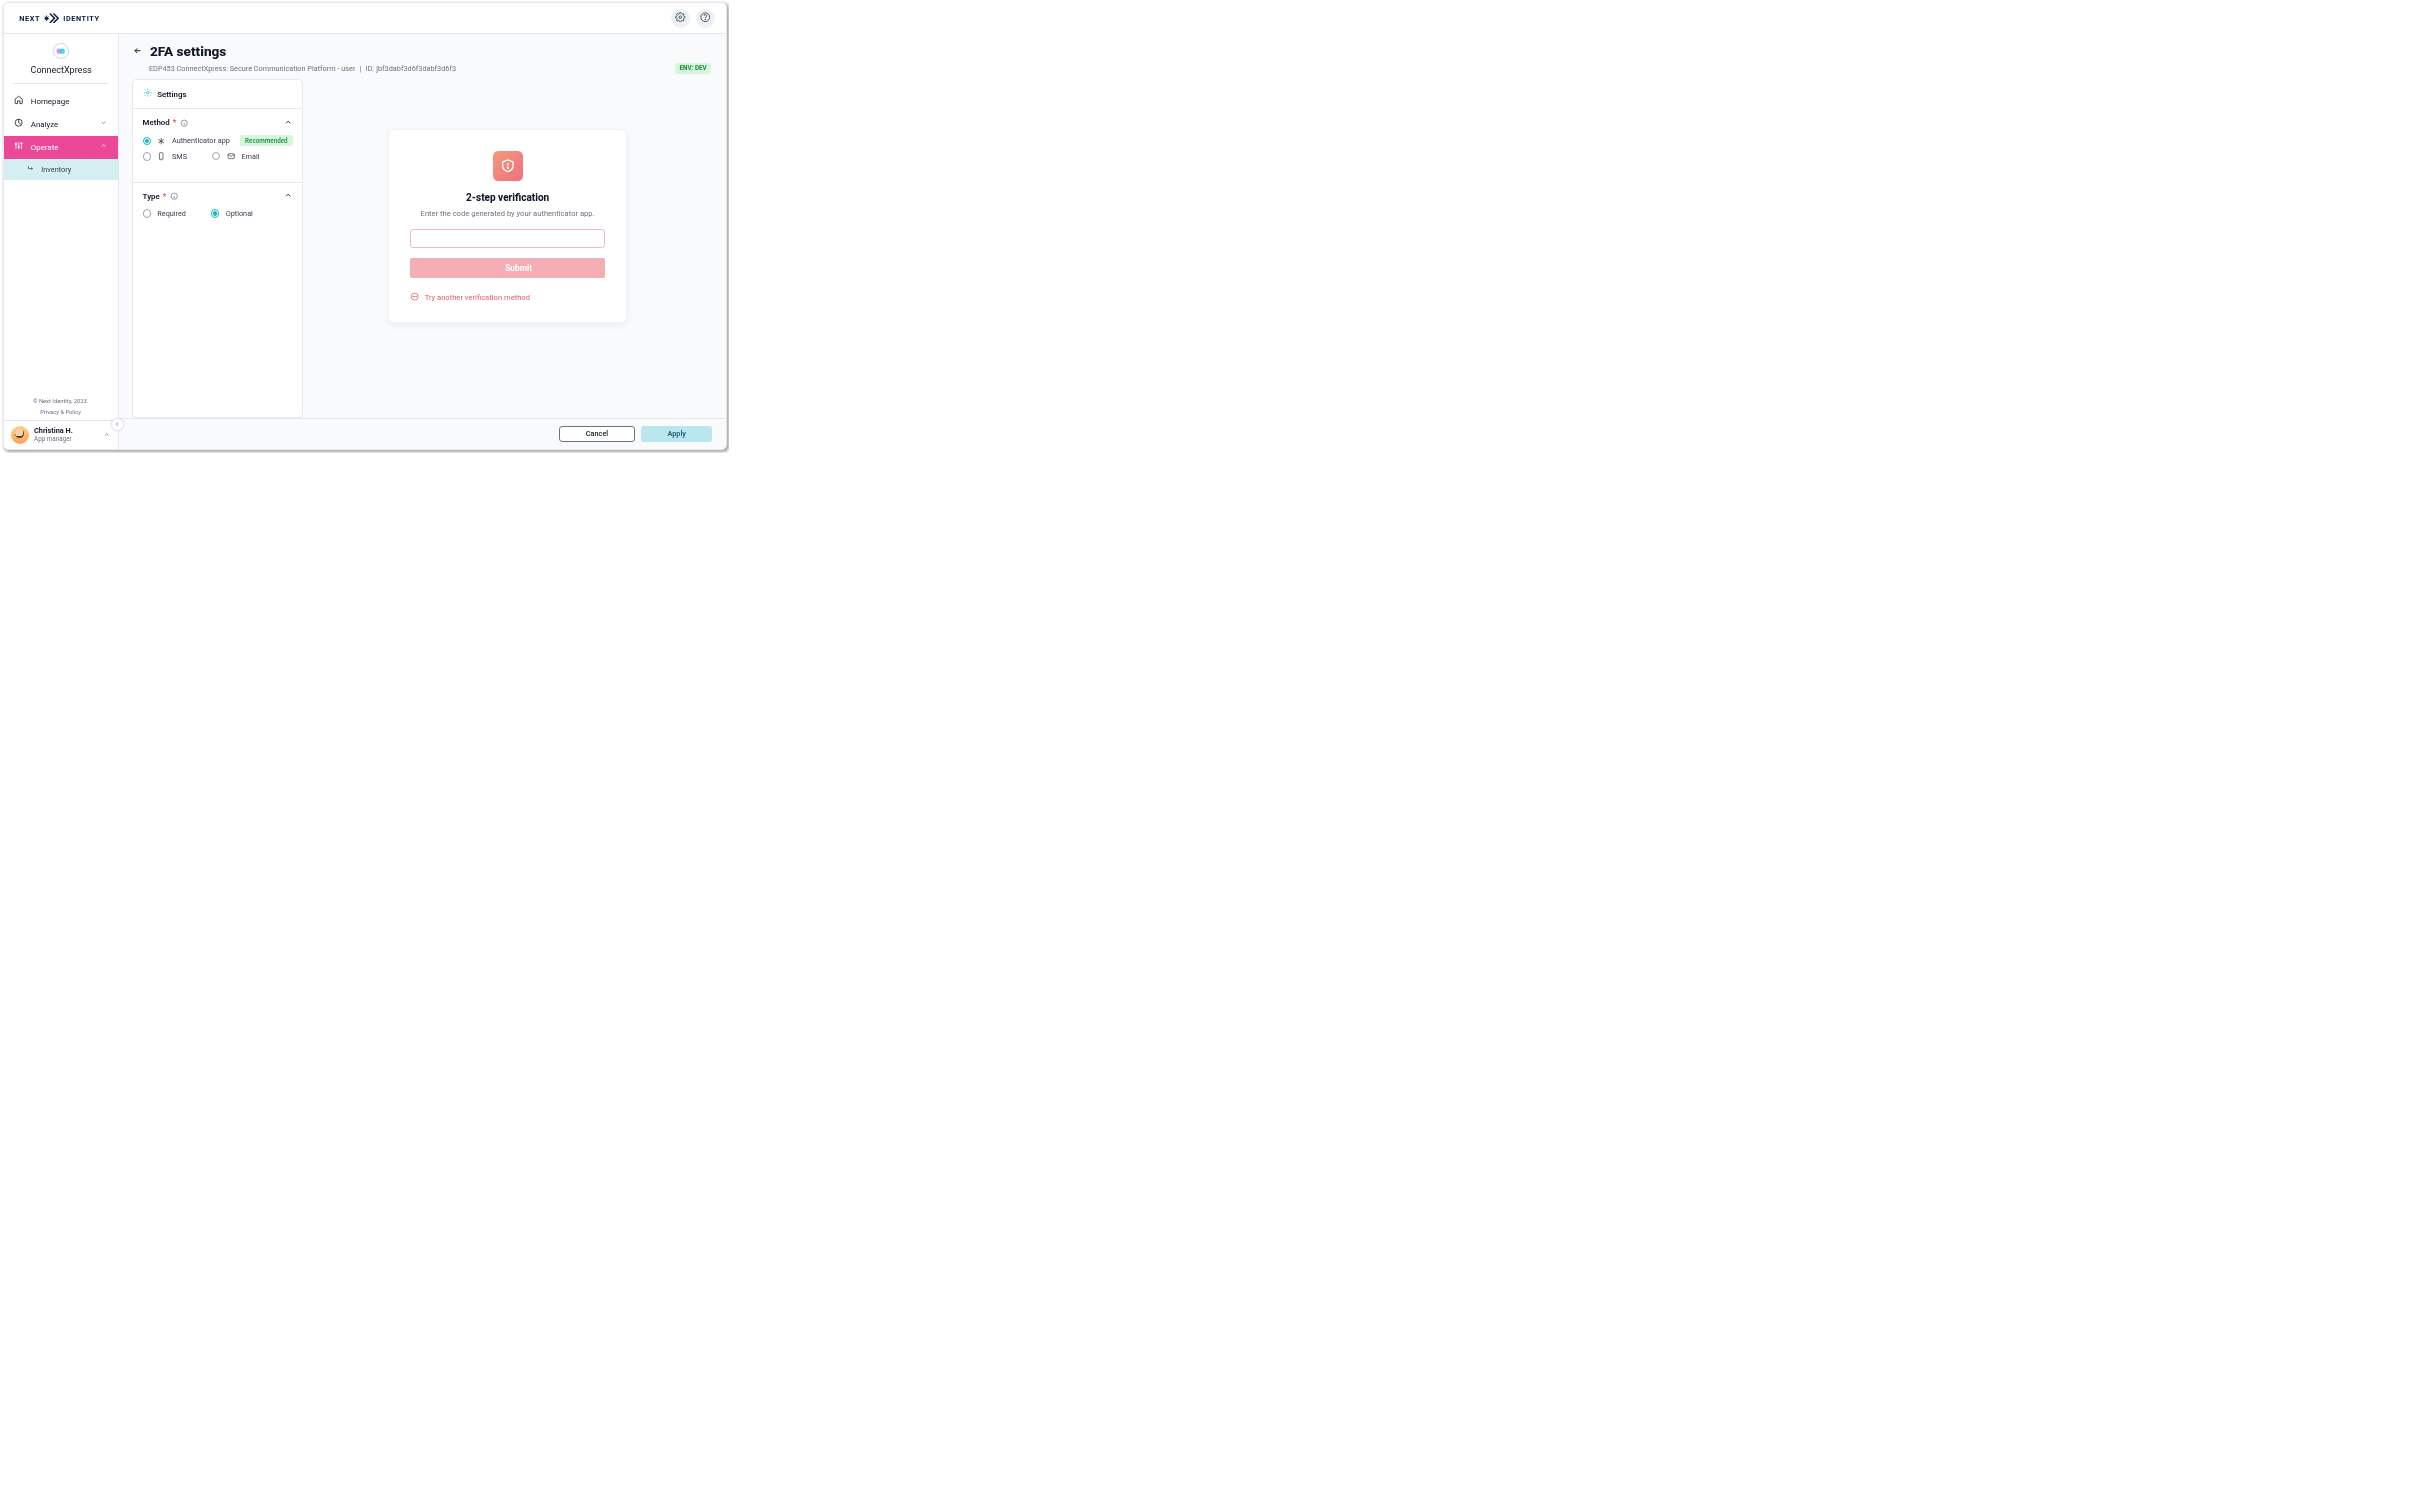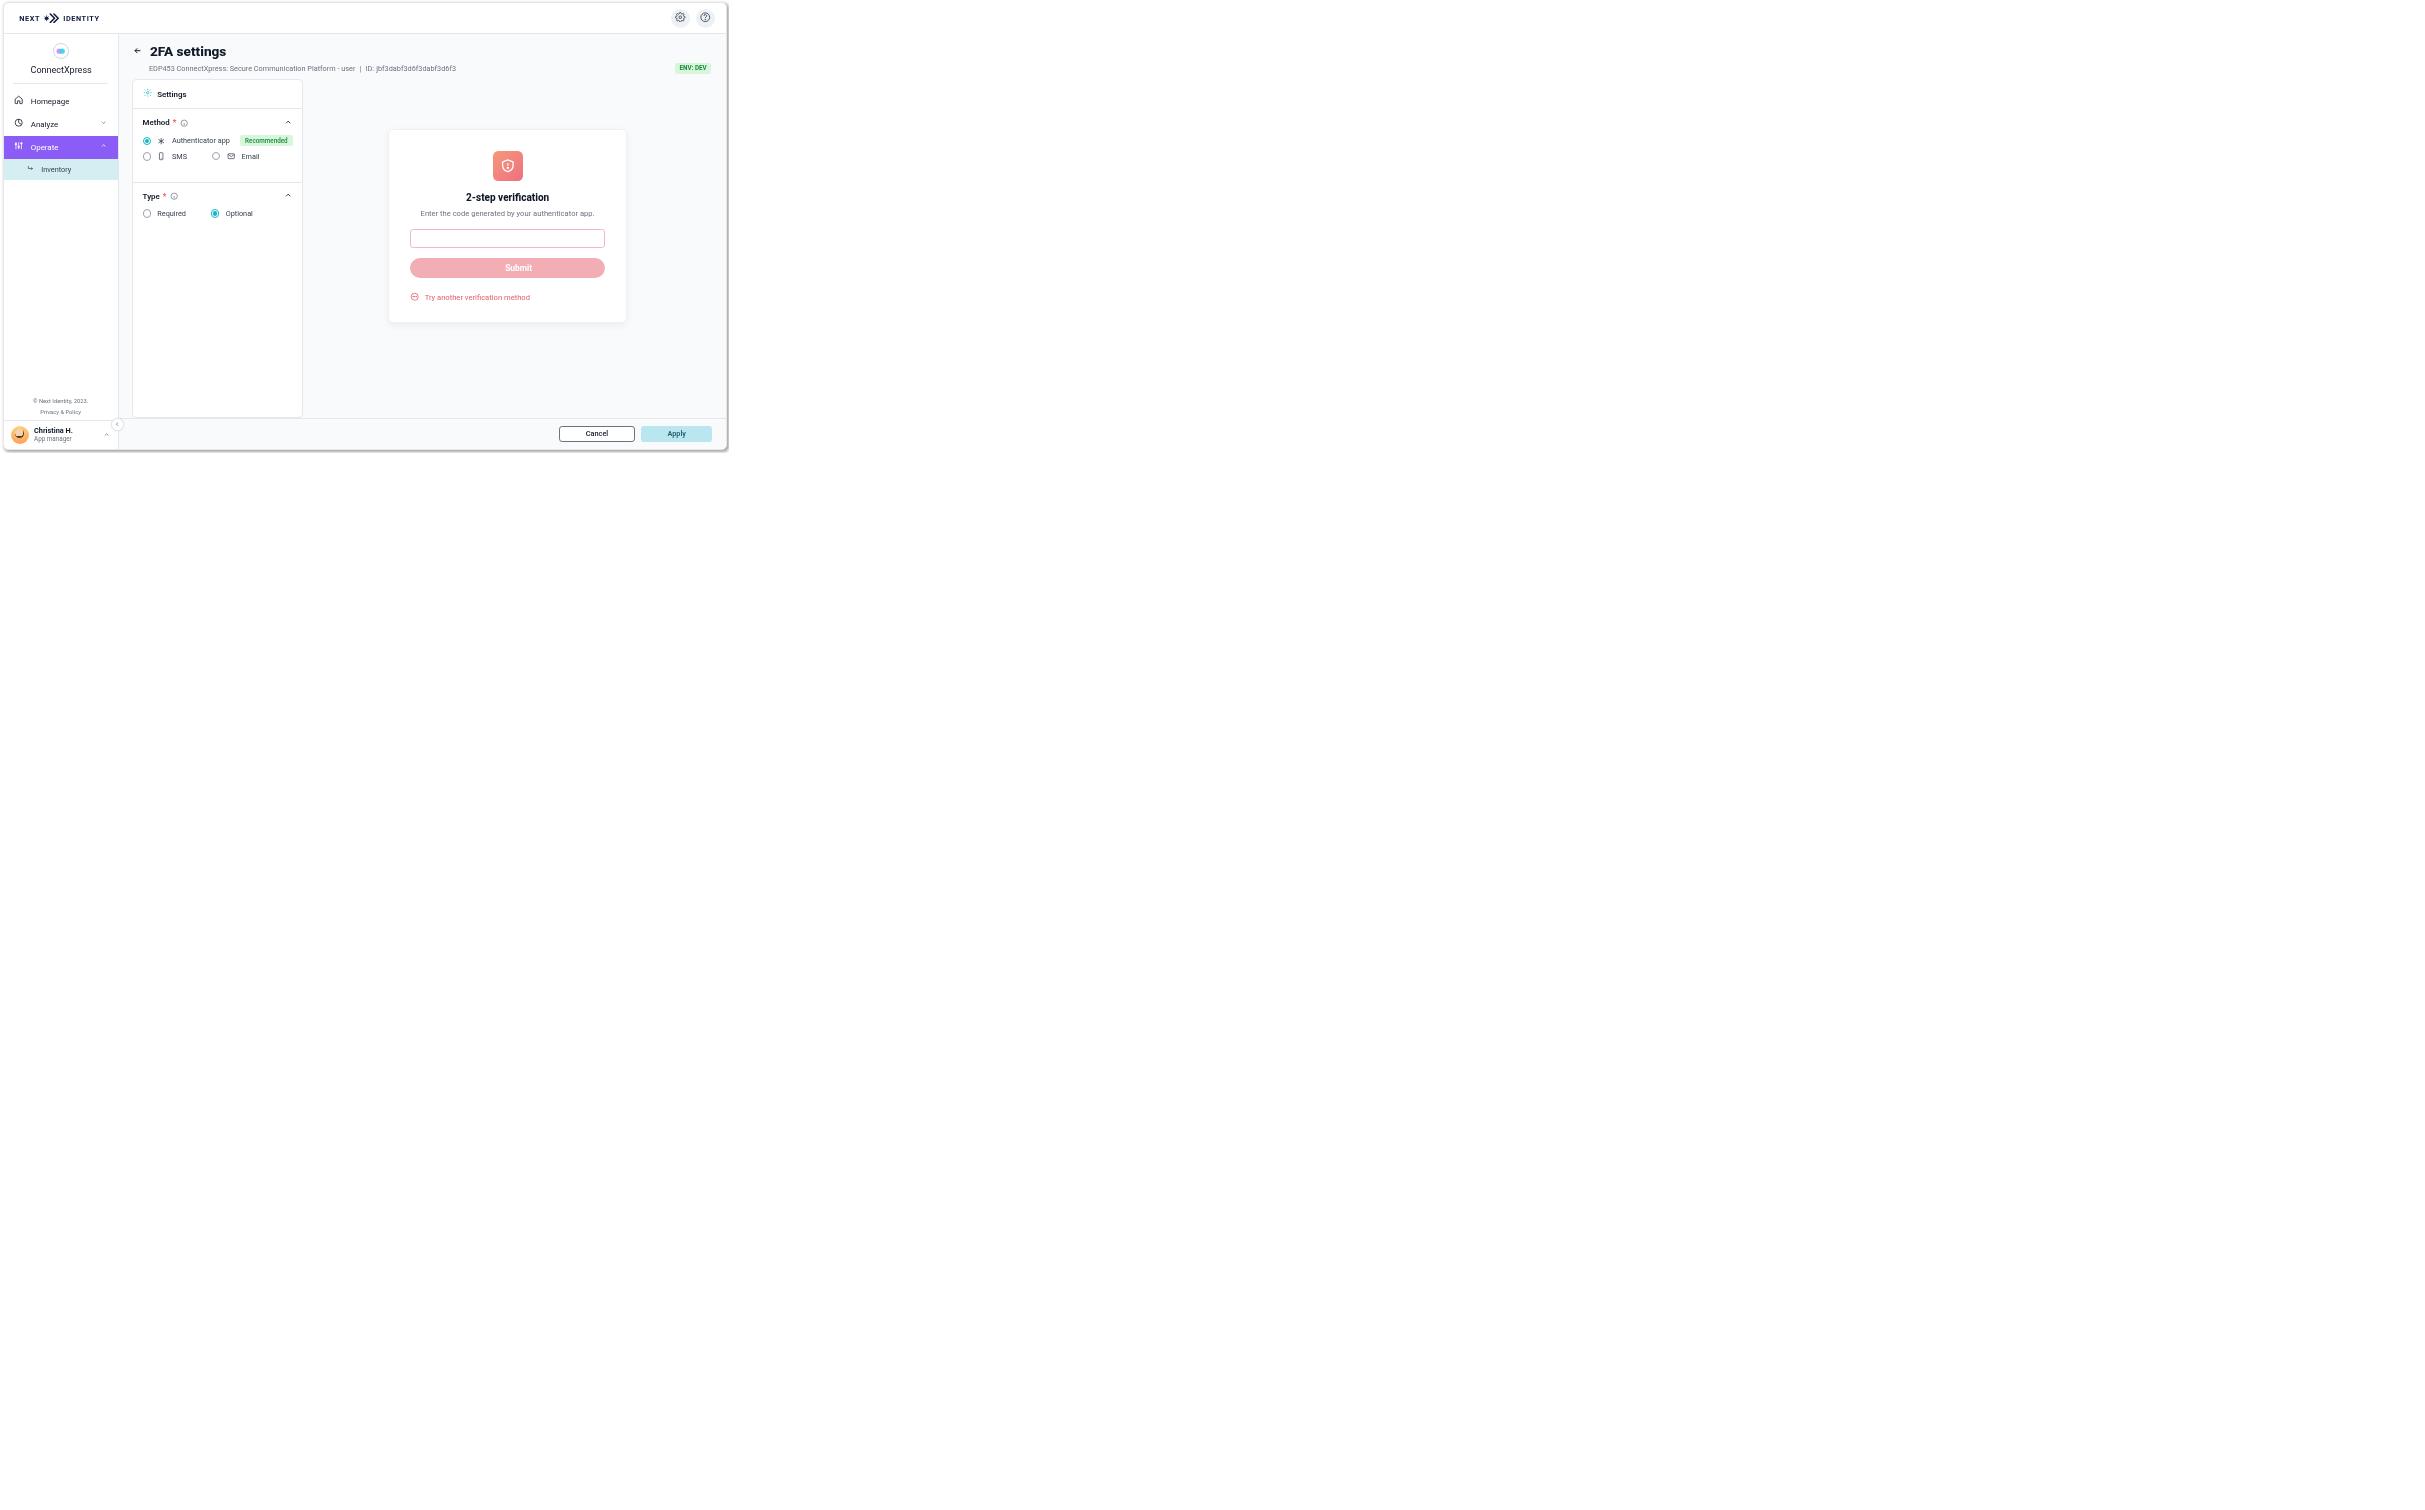--- a/index.html
+++ b/index.html
@@ -89,21 +89,21 @@
     display: flex; align-items: center;
     gap: 7.3px;
     height: 23px;
     padding: 0 10.5px;
     font-size: 7.9px;
     color: #111827;
     cursor: pointer;
   }
   .nav-item .chev { margin-left: auto; color: #6b7280; }
   .nav-item.active {
-    background: #8b5cf6;
+    background: #ec4899;
     color: #fff;
   }
   .nav-item.active .chev { color: #fff; }
   .subnav {
     background: #d5eef2;
     height: 21px;
     display: flex; align-items: center; gap: 6.3px;
     padding: 0 10.5px 0 21px;
     font-size: 7.3px;
     color: #374151;
@@ -238,21 +238,21 @@
     color:#fff; margin-bottom:11.5px;
   }
   .preview-title { font-size:10px; font-weight:800; color:#111827; margin-bottom:5.2px;}
   .preview-sub { font-size:7.6px; color:#6b7280; margin-bottom:11.5px;}
   .code-input {
     width:100%; height:19px;
     border:0.5px solid #f1b9bf; border-radius:3.1px;
     margin-bottom:9.4px;
   }
   .submit-btn {
-    width:100%; height:20px; border-radius:10px;
+    width:100%; height:20px; border-radius:2px;
     background:#f2adb5; color:#fff; font-weight:700;
     display:flex; align-items:center; justify-content:center;
     cursor:pointer;
     padding-left:22px;
   }
   .try-another {
     margin-top:14.7px; display:flex; align-items:center; gap:5.2px;
     color:#e35d6a; font-weight:400; font-size:7.6px; cursor:pointer;
     align-self:flex-start;
   }

